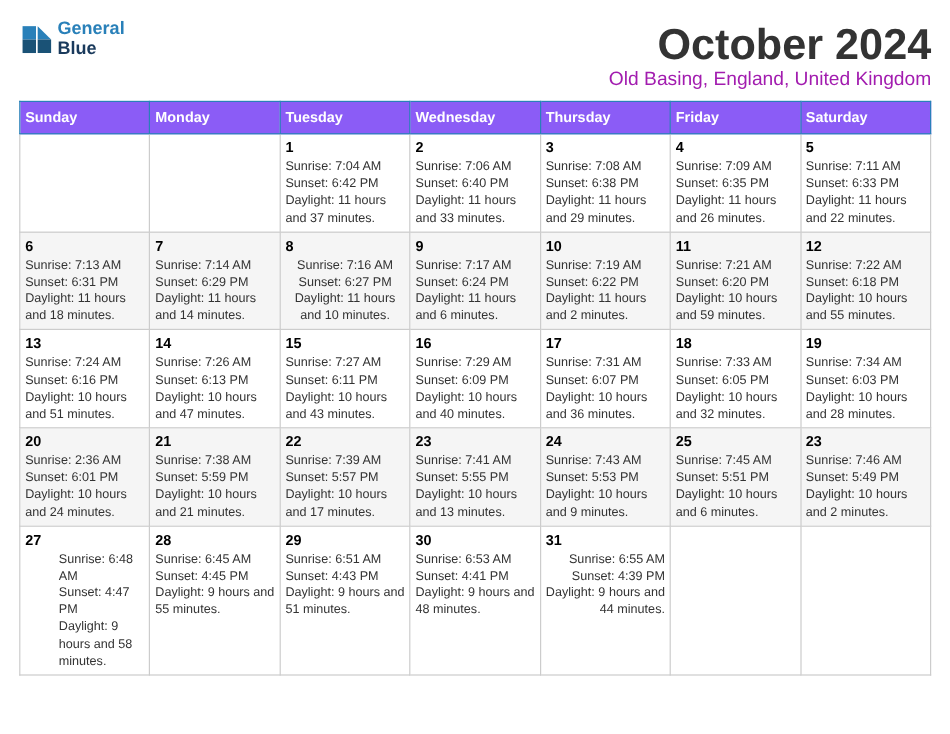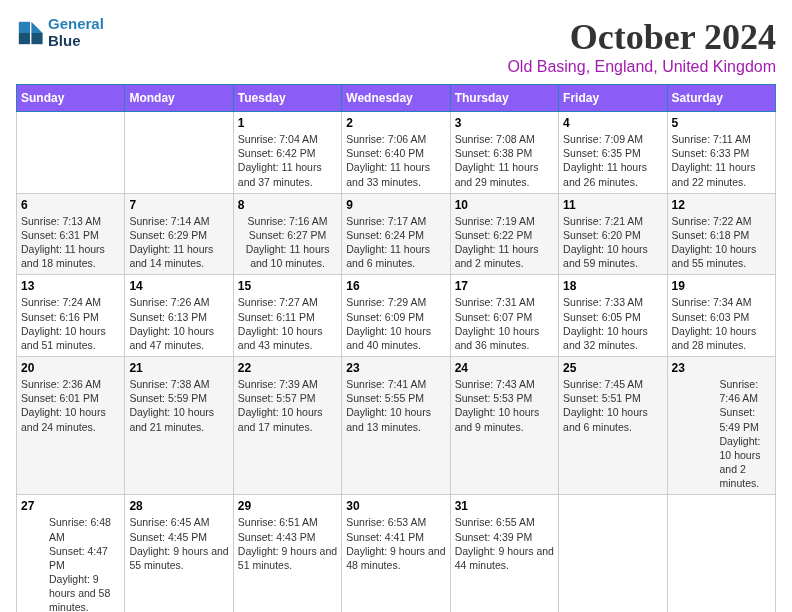--- a/index.html
+++ b/index.html
@@ -34,21 +34,20 @@
       width: 28px;
       height: 28px;
     }
     .title-block {
       text-align: right;
     }
     .month-title {
       font-size: 36px;
       font-weight: bold;
       color: #333;
-      font-family: Liberation Serif, serif;
     }
     .location {
       font-size: 16px;
       color: #a21caf;
     }
     table {
       width: 100%;
       border-collapse: collapse;
       font-size: 11px;
     }
@@ -276,21 +275,21 @@
 Daylight: 10 hours and 9 minutes.</div>
         </td>
         <td>
           <div class="day-num">25</div>
           <div class="day-info" style="white-space: pre-line;">Sunrise: 7:45 AM
 Sunset: 5:51 PM
 Daylight: 10 hours and 6 minutes.</div>
         </td>
         <td>
           <div class="day-num">23</div>
-          <div class="day-info" style="white-space: pre-line; margin-left: 48px;">Sunrise: 7:46 AM
+          <div class="day-info" style="white-space: pre-line;">Sunrise: 7:46 AM
 Sunset: 5:49 PM
 Daylight: 10 hours and 2 minutes.</div>
         </td>
       </tr>
       <tr>
         <td>
           <div class="day-num">27</div>
           <div class="day-info" style="white-space: pre-line; margin-left: 28px;">Sunrise: 6:48 AM
 Sunset: 4:47 PM
 Daylight: 9 hours and 58 minutes.</div>
@@ -308,21 +307,21 @@
 Daylight: 9 hours and 51 minutes.</div>
         </td>
         <td>
           <div class="day-num">30</div>
           <div class="day-info" style="white-space: pre-line;">Sunrise: 6:53 AM
 Sunset: 4:41 PM
 Daylight: 9 hours and 48 minutes.</div>
         </td>
         <td>
           <div class="day-num">31</div>
-          <div class="day-info" style="white-space: pre-line;">Sunrise: 6:55 AM
+          <div class="day-info" style="white-space: pre-line; text-align: right;">Sunrise: 6:55 AM
 Sunset: 4:39 PM
 Daylight: 9 hours and 44 minutes.</div>
         </td>
         <td class="empty-cell"></td>
         <td class="empty-cell"></td>
       </tr>
     </tbody>
 </table>
 
 </body></html>

